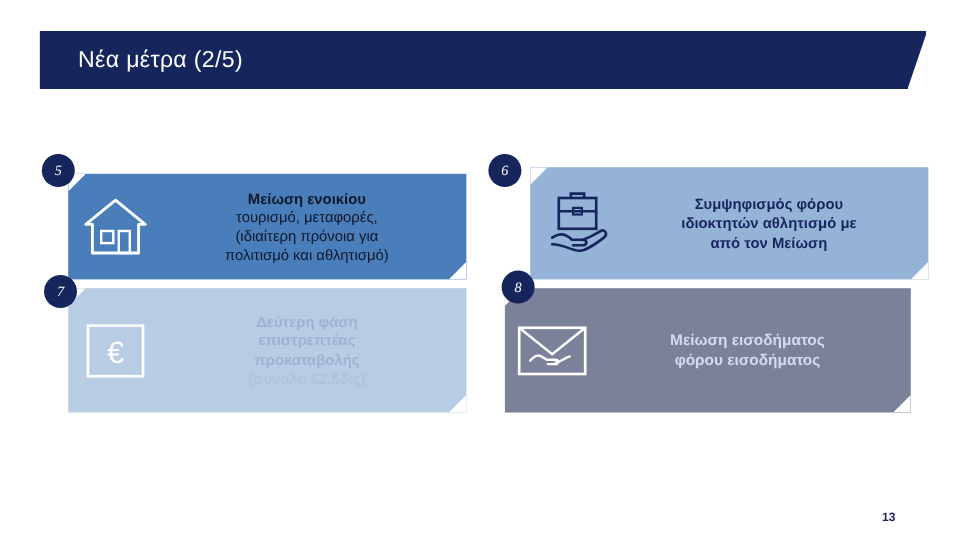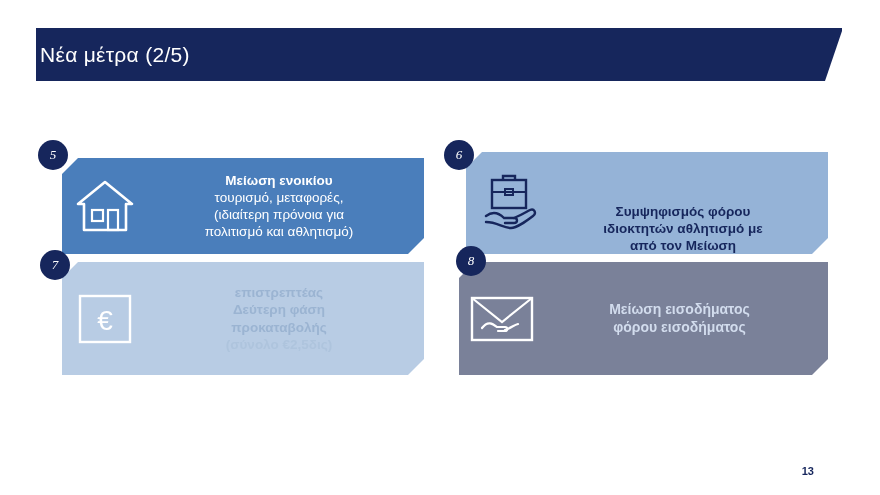--- a/index.html
+++ b/index.html
@@ -40,21 +40,21 @@
     top: 0;
     width: 18px;
     height: 53px;
     background: #ffffff;
     clip-path: polygon(100% 0, 100% 100%, 0 100%);
   }
   .title-text {
     color: #ffffff;
     font-size: 21px;
     letter-spacing: 0.3px;
-    padding-left: 4px;
+    padding-left: 35px;
     font-weight: 400;
   }
 
   
   .card {
     position: absolute;
     display: flex;
     align-items: center;
     box-sizing: border-box;
   }
@@ -75,43 +75,42 @@
     display: flex;
     align-items: center;
     justify-content: center;
   }
   .card-text {
     flex: 1;
     padding-right: 14px;
     text-align: center;
     font-size: 13.5px;
     line-height: 1.27;
-    color: #ffffff;
+    color: #0f172a;
   }
   .card-text .l { display: block; }
 
   
   #card5 {
     left: 62px;
     top: 158px;
     width: 362px;
     height: 96px;
     background: #4a7ebb;
   }
   #card5 .card-text { font-weight: 400; }
   #card5 .card-text .l.bold { font-weight: bold; }
 
   
   #card6 {
-    left: 466px;
+    left: 482px;
     top: 152px;
     width: 362px;
     height: 102px;
     background: #95b3d7;
-    align-items: flex-end;
   }
   #card6 .card-text {
     color: #16265c;
     font-weight: bold;
   }
 
   
   #card7 {
     left: 62px;
     top: 262px;
@@ -225,22 +224,22 @@
   <div class="card" id="card7">
     <span class="chamfer-tl"></span>
     <span class="chamfer-br"></span>
     <div class="card-icon">
       <svg class="icon-svg" width="62" height="62" viewBox="0 0 62 62">
         <rect x="6" y="8" width="50" height="46" fill="none" stroke="#ffffff" stroke-width="2.4"></rect>
         <text x="31" y="42" text-anchor="middle" font-family="Liberation Sans, sans-serif" font-size="28" fill="#ffffff">€</text>
       </svg>
     </div>
     <div class="card-text">
+      <span class="l">Δεύτερη φάση</span>
       <span class="l">επιστρεπτέας</span>
-      <span class="l">Δεύτερη φάση</span>
       <span class="l">προκαταβολής</span>
       <span class="l faint">(σύνολο €2,5δις)</span>
     </div>
   </div>
   <div class="badge" id="badge7">7</div>
 
   <div class="card" id="card8">
     <span class="chamfer-tl"></span>
     <span class="chamfer-br"></span>
     <div class="card-icon">

